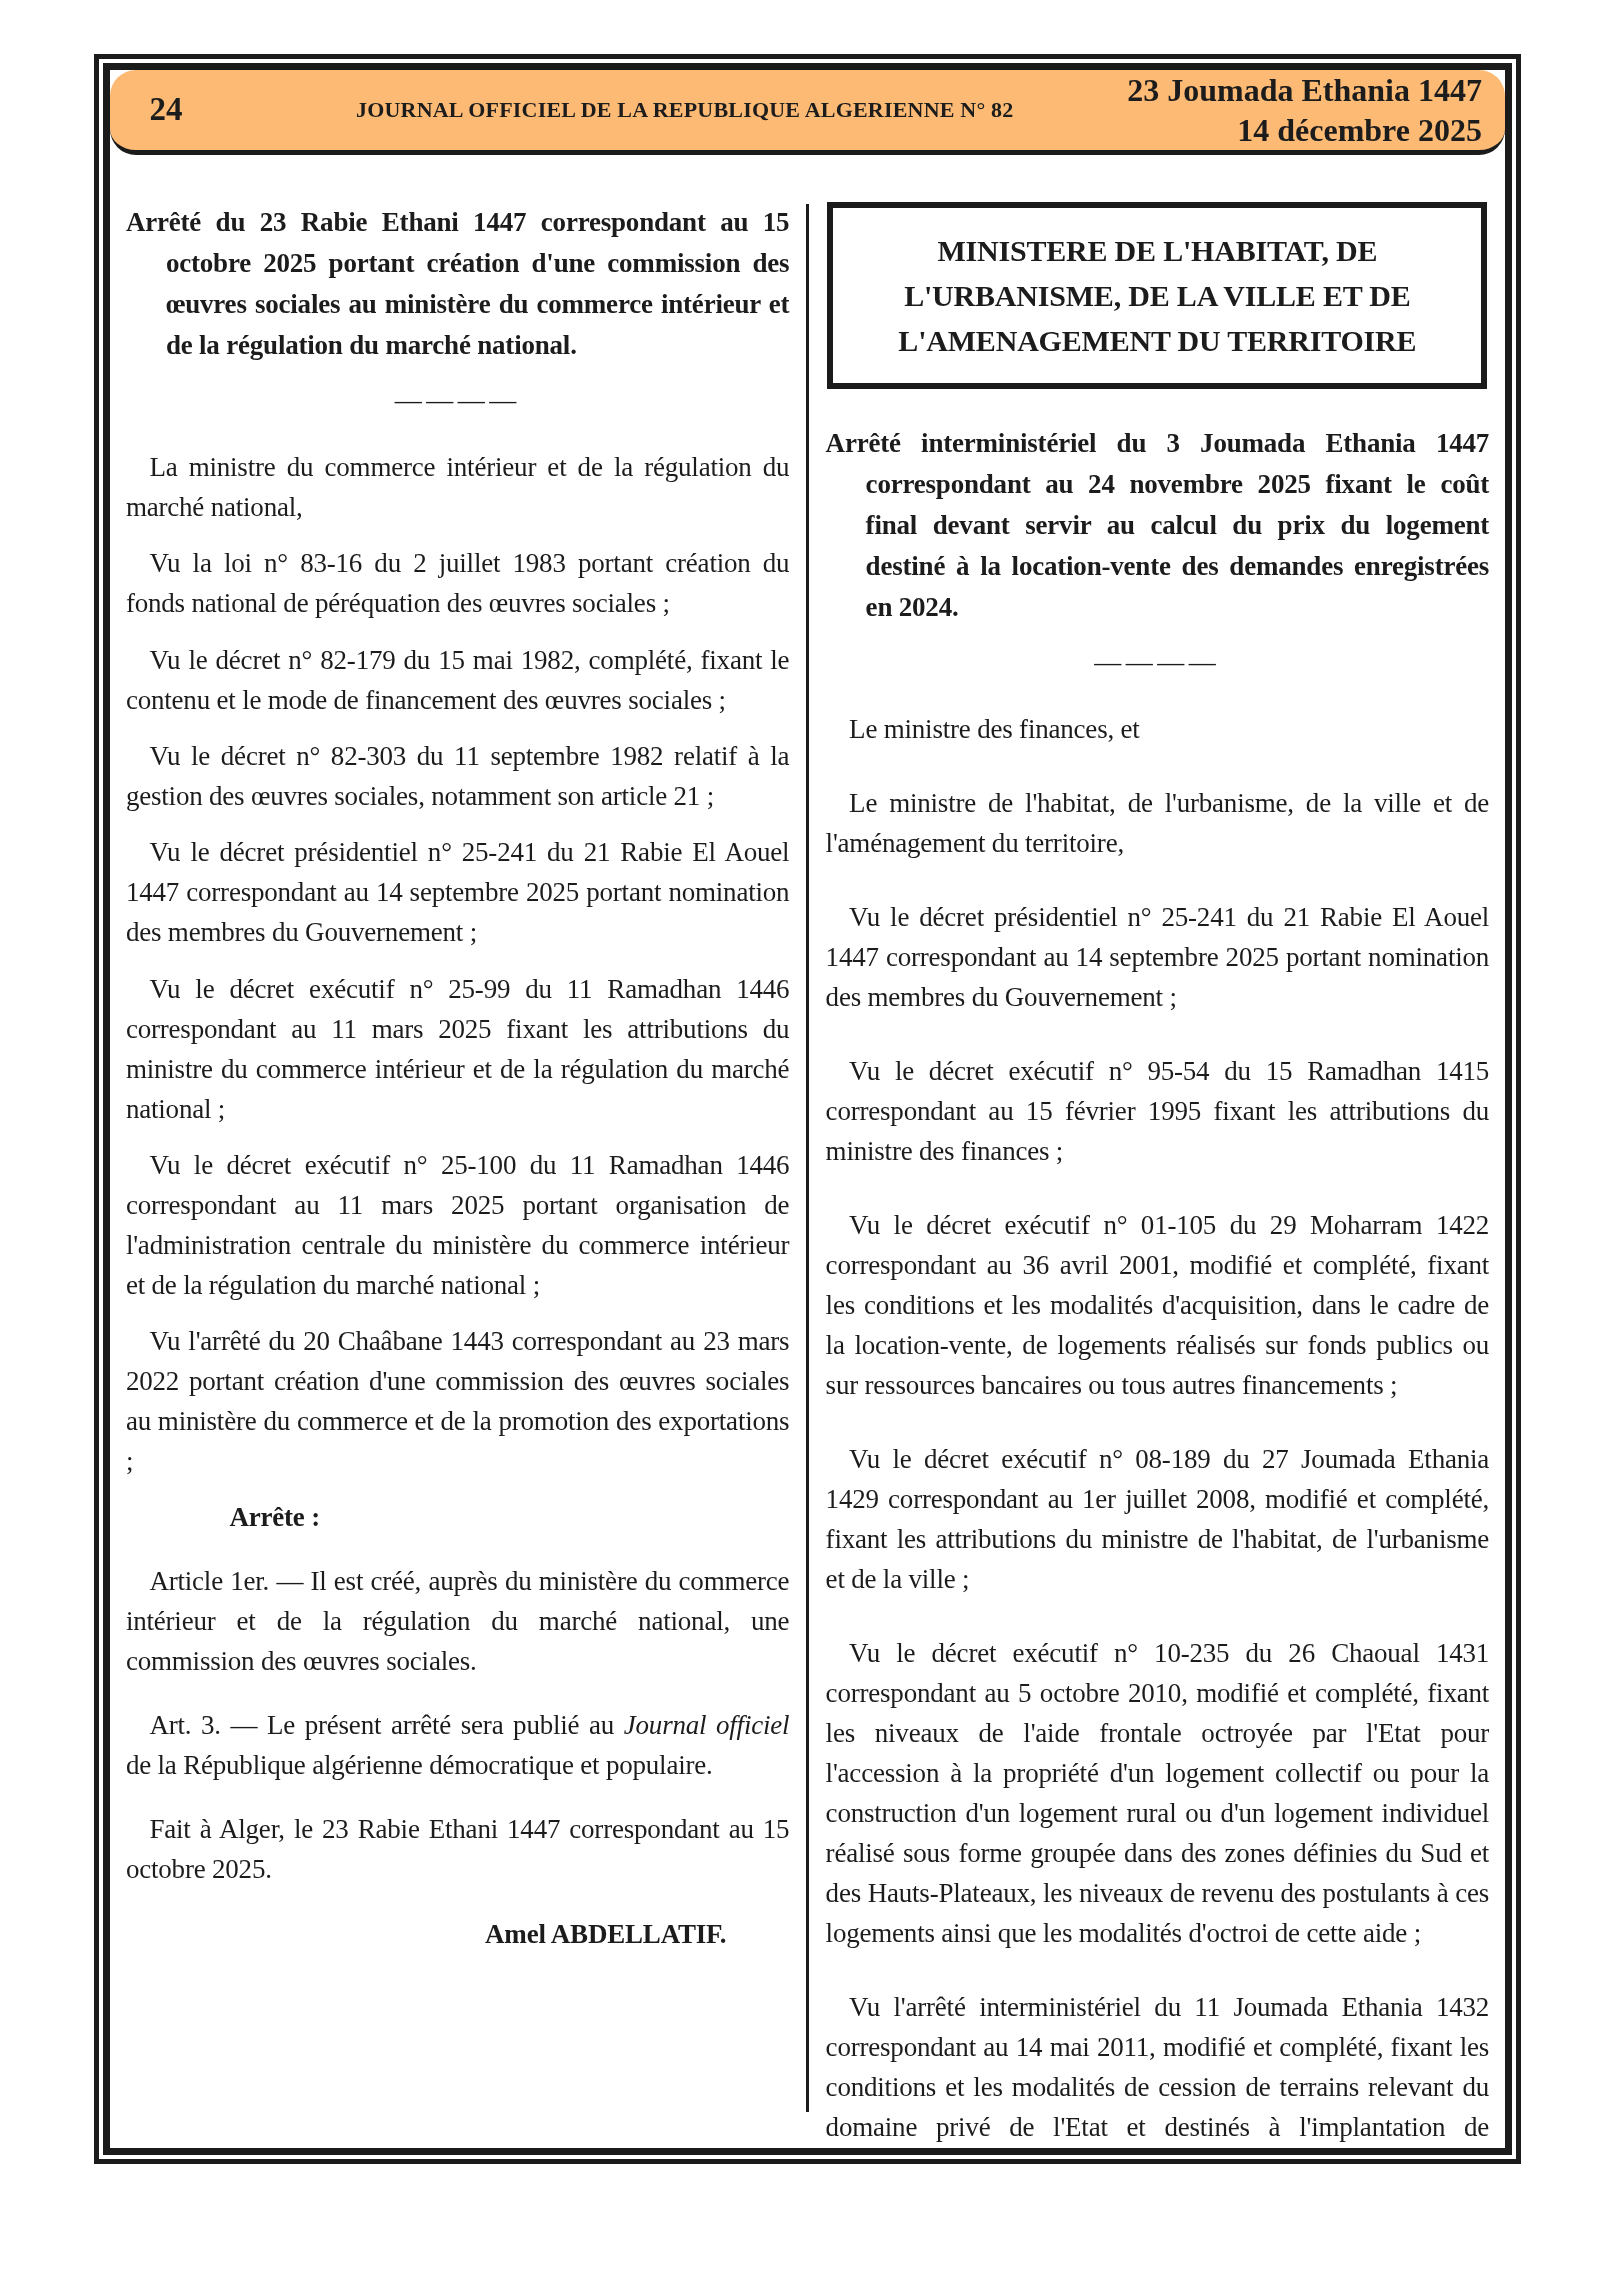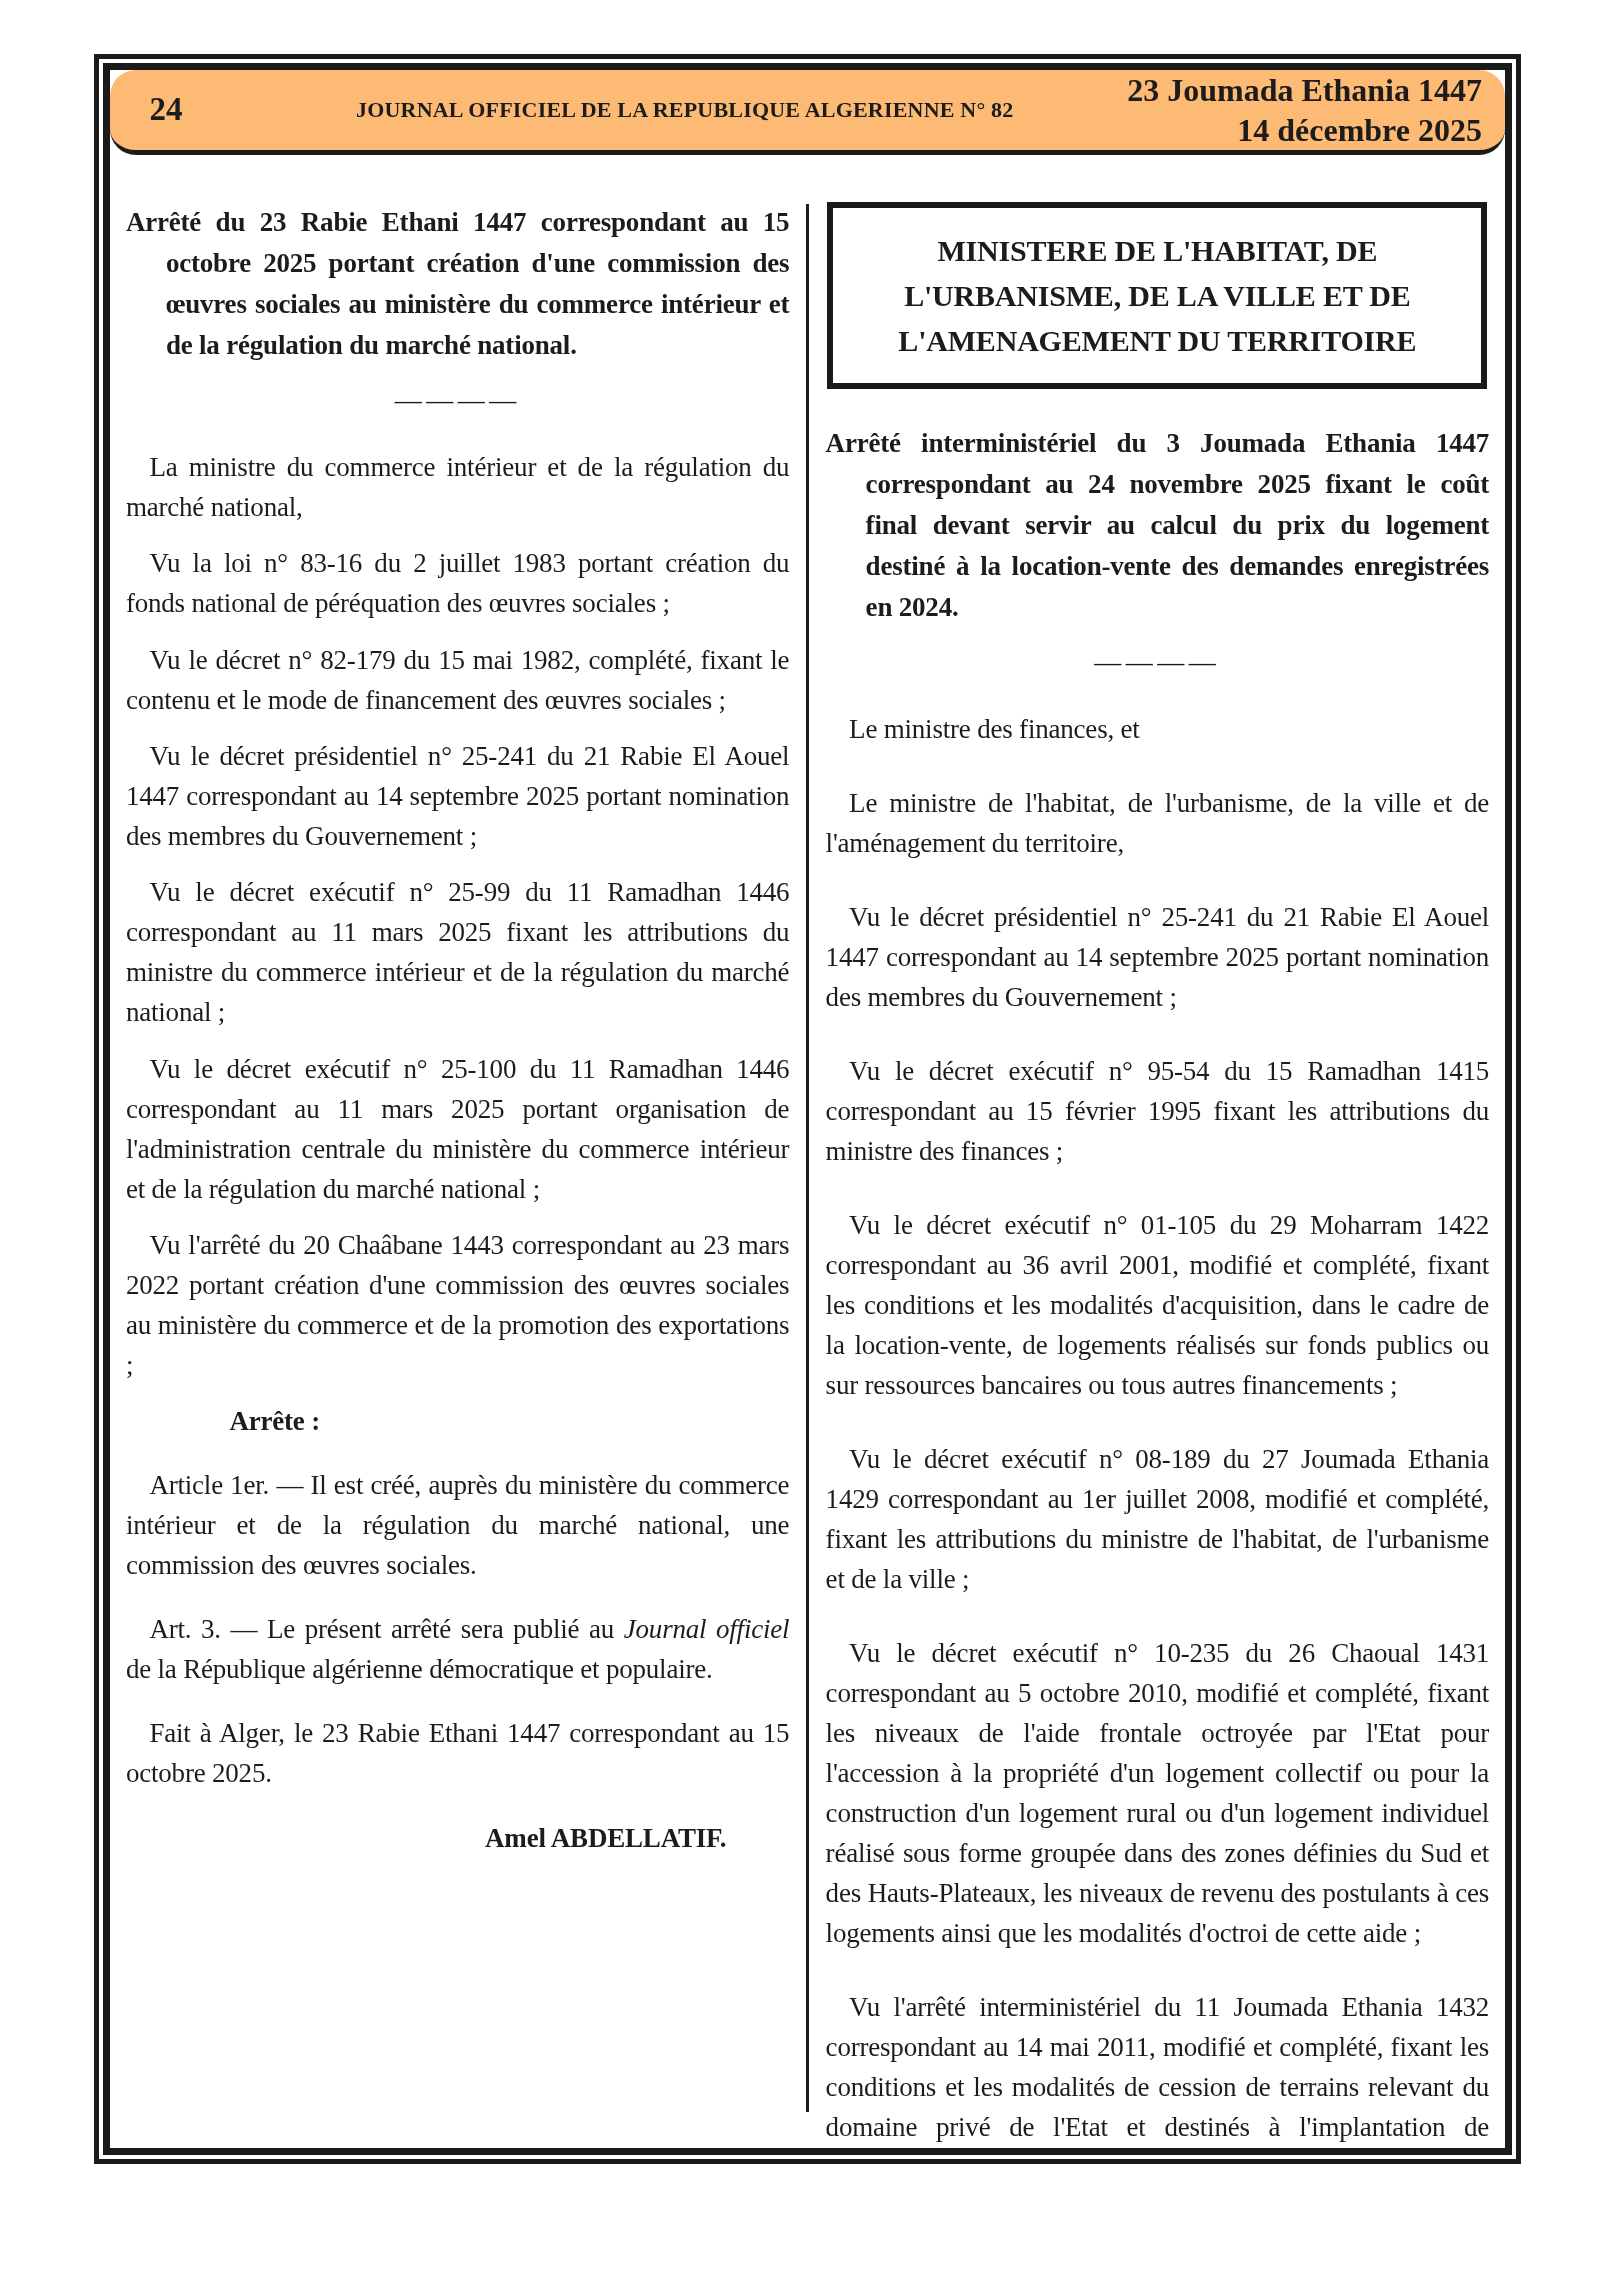--- a/index.html
+++ b/index.html
@@ -148,20 +148,21 @@
 
       <div class="body">
 
         <section class="col col-left">
           <h2 class="doc-title">Arrêté du 23 Rabie Ethani 1447 correspondant au 15 octobre 2025 portant création d'une commission des œuvres sociales au ministère du commerce intérieur et de la régulation du marché national.</h2>
           <div class="sep">————</div>
 
           <p class="para">La ministre du commerce intérieur et de la régulation du marché national,</p>
           <p class="para">Vu la loi n° 83-16 du 2 juillet 1983 portant création du fonds national de péréquation des œuvres sociales ;</p>
           <p class="para">Vu le décret n° 82-179 du 15 mai 1982, complété, fixant le contenu et le mode de financement des œuvres sociales ;</p>
+          <p class="para">Vu le décret n° 82-303 du 11 septembre 1982 relatif à la gestion des œuvres sociales, notamment son article 21 ;</p>
           <p class="para">Vu le décret présidentiel n° 25-241 du 21 Rabie El Aouel 1447 correspondant au 14 septembre 2025 portant nomination des membres du Gouvernement ;</p>
           <p class="para">Vu le décret exécutif n° 25-99 du 11 Ramadhan 1446 correspondant au 11 mars 2025 fixant les attributions du ministre du commerce intérieur et de la régulation du marché national ;</p>
           <p class="para">Vu le décret exécutif n° 25-100 du 11 Ramadhan 1446 correspondant au 11 mars 2025 portant organisation de l'administration centrale du ministère du commerce intérieur et de la régulation du marché national ;</p>
           <p class="para">Vu l'arrêté du 20 Chaâbane 1443 correspondant au 23 mars 2022 portant création d'une commission des œuvres sociales au ministère du commerce et de la promotion des exportations ;</p>
 
           <p class="para arrete-heading">Arrête :</p>
 
           <p class="para article">Article 1er. — Il est créé, auprès du ministère du commerce intérieur et de la régulation du marché national, une commission des œuvres sociales.</p>
           <p class="para article"><span>Art. 3. — Le présent arrêté sera publié au </span><em>Journal officiel</em><span> de la République algérienne démocratique et populaire.</span></p>
 

